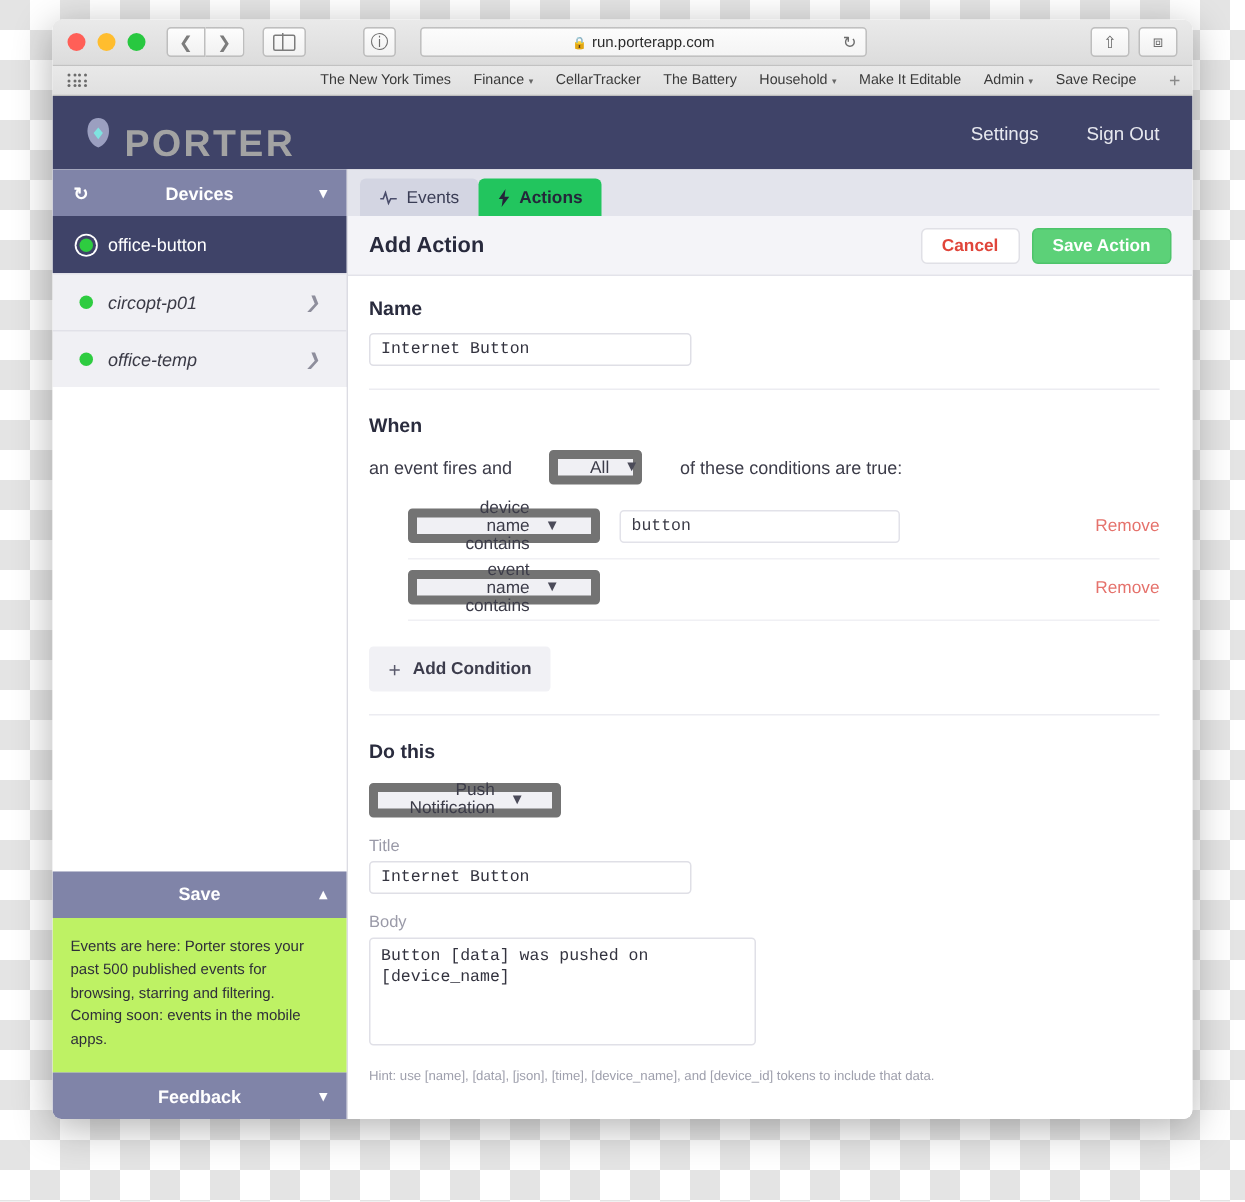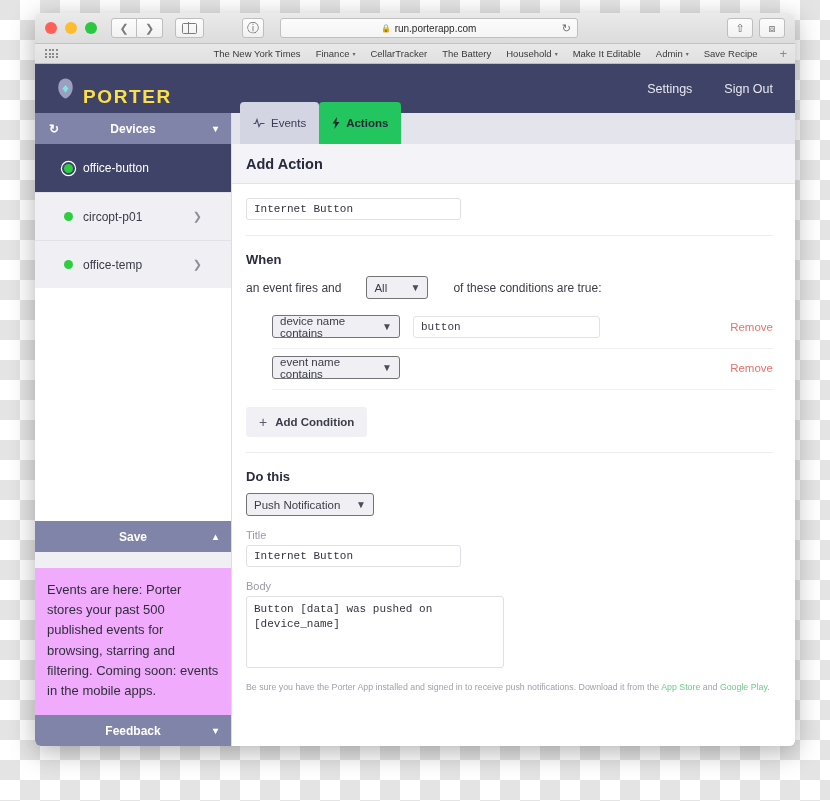--- a/index.html
+++ b/index.html
@@ -155,22 +155,22 @@
     height: 49px;
     background: #3f4368;
     display: flex;
     align-items: center;
     padding: 0 22px;
     flex: none;
   }
   .logo-wrap { display: flex; align-items: center; gap: 9px; }
   .logo-tag { width: 17px; height: 21px; }
   .brand {
-    color: #fde047;
-    font-size: 19px;
+    color: #a3a3a3;
+    font-size: 25px;
     font-weight: bold;
     letter-spacing: 1.6px;
     margin-top: 16px;
   }
   .header-links { margin-left: auto; display: flex; gap: 32px; }
   .hlink { color: #e7e8ef; font-size: 12.5px; }
 
   .app-body { flex: 1; display: flex; min-height: 0; }
 
   
@@ -193,75 +193,74 @@
     font-weight: bold;
     position: relative;
     flex: none;
   }
   .panel-head .refresh { position: absolute; left: 14px; font-size: 12px; }
   .panel-head .title-c { flex: 1; text-align: center; }
   .panel-head .chev { position: absolute; right: 13px; font-size: 10px; }
 
   .dev-list { flex: none; }
   .dev-item {
-    height: 48px;
-    display: flex;
-    align-items: center;
-    padding: 0 29px;
+    height: 38px;
+    display: flex;
+    align-items: center;
+    padding: 0 18px;
     font-size: 12px;
     color: #3a3a46;
     position: relative;
   }
-  .dev-item + .dev-item { border-top: 1px solid #e1e1e8; }
+  .dev-item + .dev-item { border-top: 1px solid #e1e1e8; font-style: italic; }
   .dev-item.selected {
     background: #3f4368;
     color: #ffffff;
     border-top: none;
   }
   .status-dot {
     width: 9px; height: 9px; border-radius: 50%;
     background: #2ecc40; margin-right: 10px; flex: none;
   }
   .dev-item.selected .status-dot {
     background: #2ecc40;
     box-shadow: 0 0 0 2px #3f4368, 0 0 0 3.2px #ffffff;
   }
   .dev-chev { margin-left: auto; font-size: 11px; color: #8e8e9c; }
 
   .sidebar-spacer { flex: 1; background: #ffffff; }
 
   .news-body {
-    background: #f0abfc;
+    background: #bef264;
     padding: 12px 12px 14px 12px;
-    font-size: 13px;
+    font-size: 10px;
     line-height: 1.55;
     color: #2f2f3a;
     flex: none;
-    margin-top: 16px;
   }
 
   
   .main {
     flex: 1;
     background: #ffffff;
     display: flex;
     flex-direction: column;
     min-width: 0;
   }
 
   .tabbar {
     background: #e3e4ec;
     height: 31px;
     display: flex;
     align-items: flex-end;
     padding-left: 8px;
     flex: none;
   }
   .tab {
-    height: 42px;
+    height: 25px;
     padding: 0 13px;
     border-radius: 4px 4px 0 0;
     display: flex;
     align-items: center;
     gap: 6px;
     font-size: 11.5px;
     color: #3a3d55;
     background: #d3d5e2;
     justify-content: flex-end;
   }
@@ -321,30 +320,31 @@
 
   .when-row {
     display: flex;
     align-items: center;
     gap: 25px;
     font-size: 12px;
     color: #3c3c49;
   }
   .select-box {
     background: #f0f0f4;
-    border: 1px solid #737373;
+    border: 6px solid #737373;
     border-radius: 3px;
     height: 23px;
     display: inline-flex;
     align-items: center;
-    padding: 0 7px;
+    padding: 0 21px;
     font-size: 11.5px;
     color: #3c3c49;
     gap: 10px;
     position: relative;
+    text-align: right;
   }
   .select-box .sc-caret { font-size: 10px; color: #4b4b59; margin-left: auto; }
   .sel-all { width: 62px; }
 
   .cond-list { margin-top: 16px; padding-left: 26px; }
   .cond-row {
     display: flex;
     align-items: center;
     gap: 13px;
     padding-bottom: 10px;
@@ -574,25 +574,30 @@
               <svg width="8" height="12" viewBox="0 0 8 12">
                   <polygon points="5,0 0.5,6.6 3.2,6.6 2.4,12 7.5,5.1 4.4,5.1" fill="#24263a"></polygon>
                 </svg>
             </span>
             <span>Actions</span>
           </div>
         </div>
 
         <div class="content-head">
           <span class="content-title">Add Action</span>
+          <div class="head-btns">
+            <button class="btn-cancel">Cancel</button>
+            <button class="btn-save">Save Action</button>
+          </div>
         </div>
 
         <div class="form-area">
 
           
+          <div class="sec-label">Name</div>
           <input class="txt-input" value="Internet Button" style="">
           <div class="divider"></div>
 
           
           <div class="sec-label mt16">When</div>
           <div class="when-row">
             <span>an event fires and</span>
             <span class="select-box sel-all">
               <span>All</span>
               <span class="sc-caret">▼</span>
@@ -636,20 +641,20 @@
             <div class="small-label">Title</div>
             <input class="txt-input" value="Internet Button" style="">
           </div>
 
           <div class="mt12">
             <div class="small-label">Body</div>
             <textarea class="body-area" style="">Button [data] was pushed on [device_name]</textarea>
           </div>
 
           <div class="hint">
-            <div><span>Be sure you have the Porter App installed and signed in to receive push notifications. Download it from the </span><a href="#">App Store</a><span> and </span><a href="#">Google Play</a><span>.</span></div>
+            <div>Hint: use [name], [data], [json], [time], [device_name], and [device_id] tokens to include that data.</div>
           </div>
 
         </div>
       </div>
     </div>
   </div>
 </div>
 
 </body></html>

